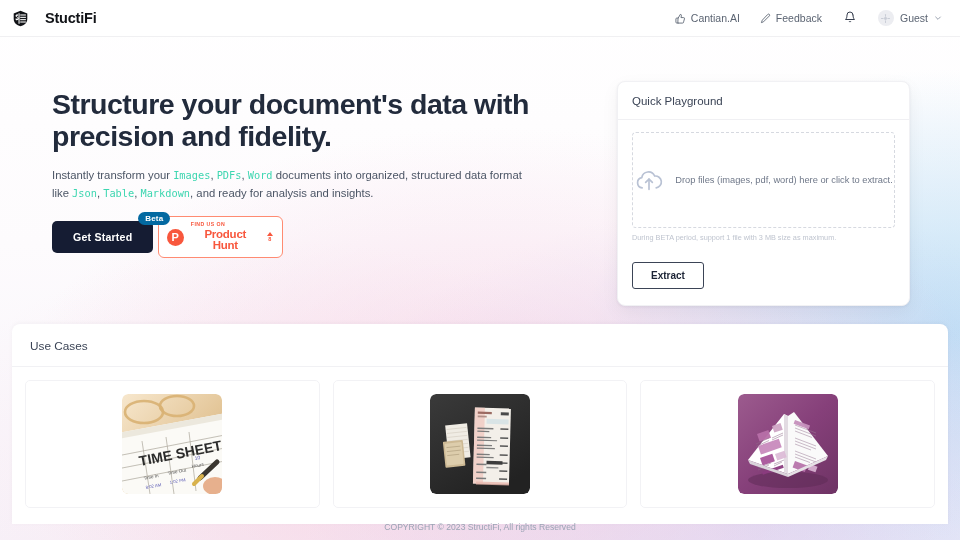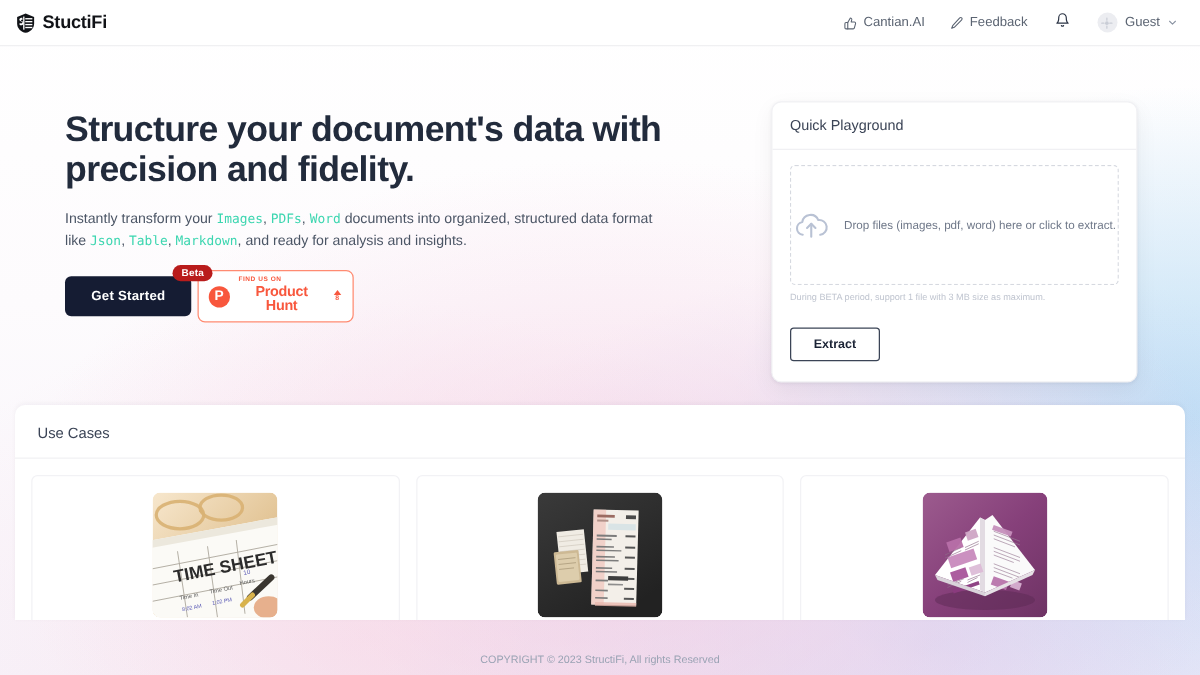--- a/index.html
+++ b/index.html
@@ -26,21 +26,21 @@
   .page { position:relative; z-index:1; width:960px; height:540px; }
 
   
   .header {
     height:37px; background:#ffffff;
     display:flex; align-items:center; justify-content:space-between;
     padding:0 14px 0 12px;
     border-bottom:1px solid #f0f0f2;
     position:relative; z-index:5;
   }
-  .brand { display:flex; align-items:center; gap:5px;justify-content:flex-end; }
+  .brand { display:flex; align-items:center; gap:16px;justify-content:flex-end; }
   .brand-mark { width:17px; height:17px; display:block; }
   .brand-name {
     font-size:14.5px; font-weight:bold; color:#111317; letter-spacing:-0.2px;
   }
   .nav { display:flex; align-items:center; gap:0; }
   .nav-item {
     display:flex; align-items:center; gap:5px;
     font-size:10.5px; color:#5b6472;
     padding:4px 10px; cursor:pointer; white-space:nowrap;justify-content:space-between;
   }
@@ -70,21 +70,21 @@
   }
   .cta-wrap { margin-top:18px; position:relative; display:inline-block; }
   .btn-started {
     background:#151c33; color:#ffffff; border:none;
     font-size:10.6px; font-weight:bold; letter-spacing:0.2px;
     padding:10px 21px; border-radius:5px; cursor:pointer;
     font-family:"Liberation Sans", sans-serif;
   }
   .beta-badge {
     position:absolute; top:-9px; right:-17px;
-    background:#b91c1c; color:#ffffff;
+    background:#0369a1; color:#ffffff;
     font-size:8px; font-weight:bold;
     padding:2px 7px; border-radius:9px; letter-spacing:0.2px;
   }
   
   .ph-badge {
     margin-top:14px; display:inline-flex; align-items:center; gap:7px;
     background:#ffffff; border:1.2px solid #ff8b72;
     border-radius:6px; padding:5px 9px 5px 8px; cursor:pointer;
     width:125px;
   }
@@ -135,21 +135,21 @@
     font-size:10px; font-weight:bold; padding:7px 18px;
     border-radius:3px; cursor:pointer;
     font-family:"Liberation Sans", sans-serif;
   }
 
   
   .usecases {
     margin:18px 12px 0 12px; background:#ffffff;
     border-radius:8px 8px 0 0;
     box-shadow:0 -1px 4px rgba(20,25,45,0.04);
-    height:172px; overflow:hidden;
+    height:200px; overflow:hidden;
   }
   .uc-title {
     font-size:11.8px; color:#3b4456; padding:15px 18px 13px 18px;
     border-bottom:1px solid #f1f1f4;
   }
   .uc-grid { display:flex; gap:13px; padding:13px 13px 0 13px; }
   .uc-card {
     flex:1; border:1px solid #f2f2f5; border-radius:5px;
     height:128px; display:flex; align-items:center; justify-content:center;
     overflow:hidden; cursor:pointer; background:#ffffff;

